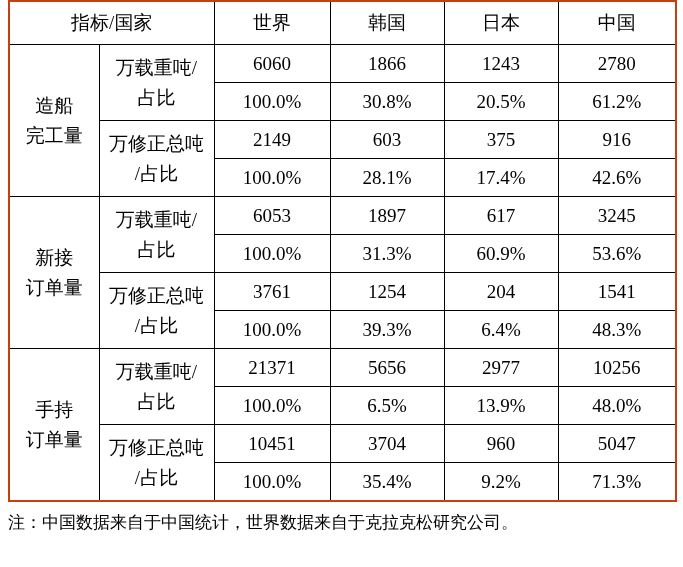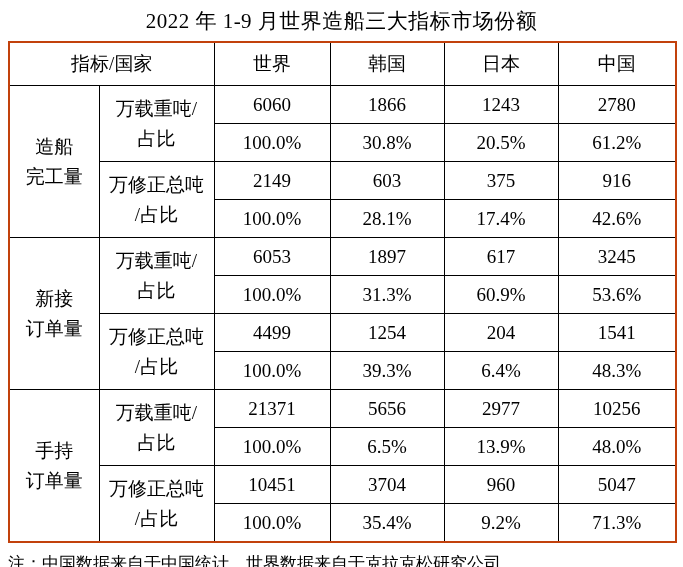--- a/index.html
+++ b/index.html
@@ -46,21 +46,20 @@
     font-size: 17px;
     margin: 9px 0 0 8px;
     white-space: nowrap;
   }
 </style>
 </head>
 <body>
 
 <div class="page">
 
-  <div class="title">2022 年 1-9 月世界造船三大指标市场份额</div>
 
   <table class="share">
     <colgroup>
       <col style="width:90px">
         <col style="width:115px">
         <col style="width:116px">
       <col style="width:114px">
         <col style="width:114px">
         <col style="width:118px">
     </colgroup>
@@ -117,21 +116,21 @@
     </tr>
     <tr class="body-row">
       <td>100.0%</td>
       <td>31.3%</td>
       <td>60.9%</td>
       <td>53.6%</td>
     </tr>
     <tr class="body-row">
       <td rowspan="2" class="metric">万修正总吨
 /占比</td>
-      <td>4499</td>
+      <td>3761</td>
       <td>1254</td>
       <td>204</td>
       <td>1541</td>
     </tr>
     <tr class="body-row">
       <td>100.0%</td>
       <td>39.3%</td>
       <td>6.4%</td>
       <td>48.3%</td>
     </tr>

